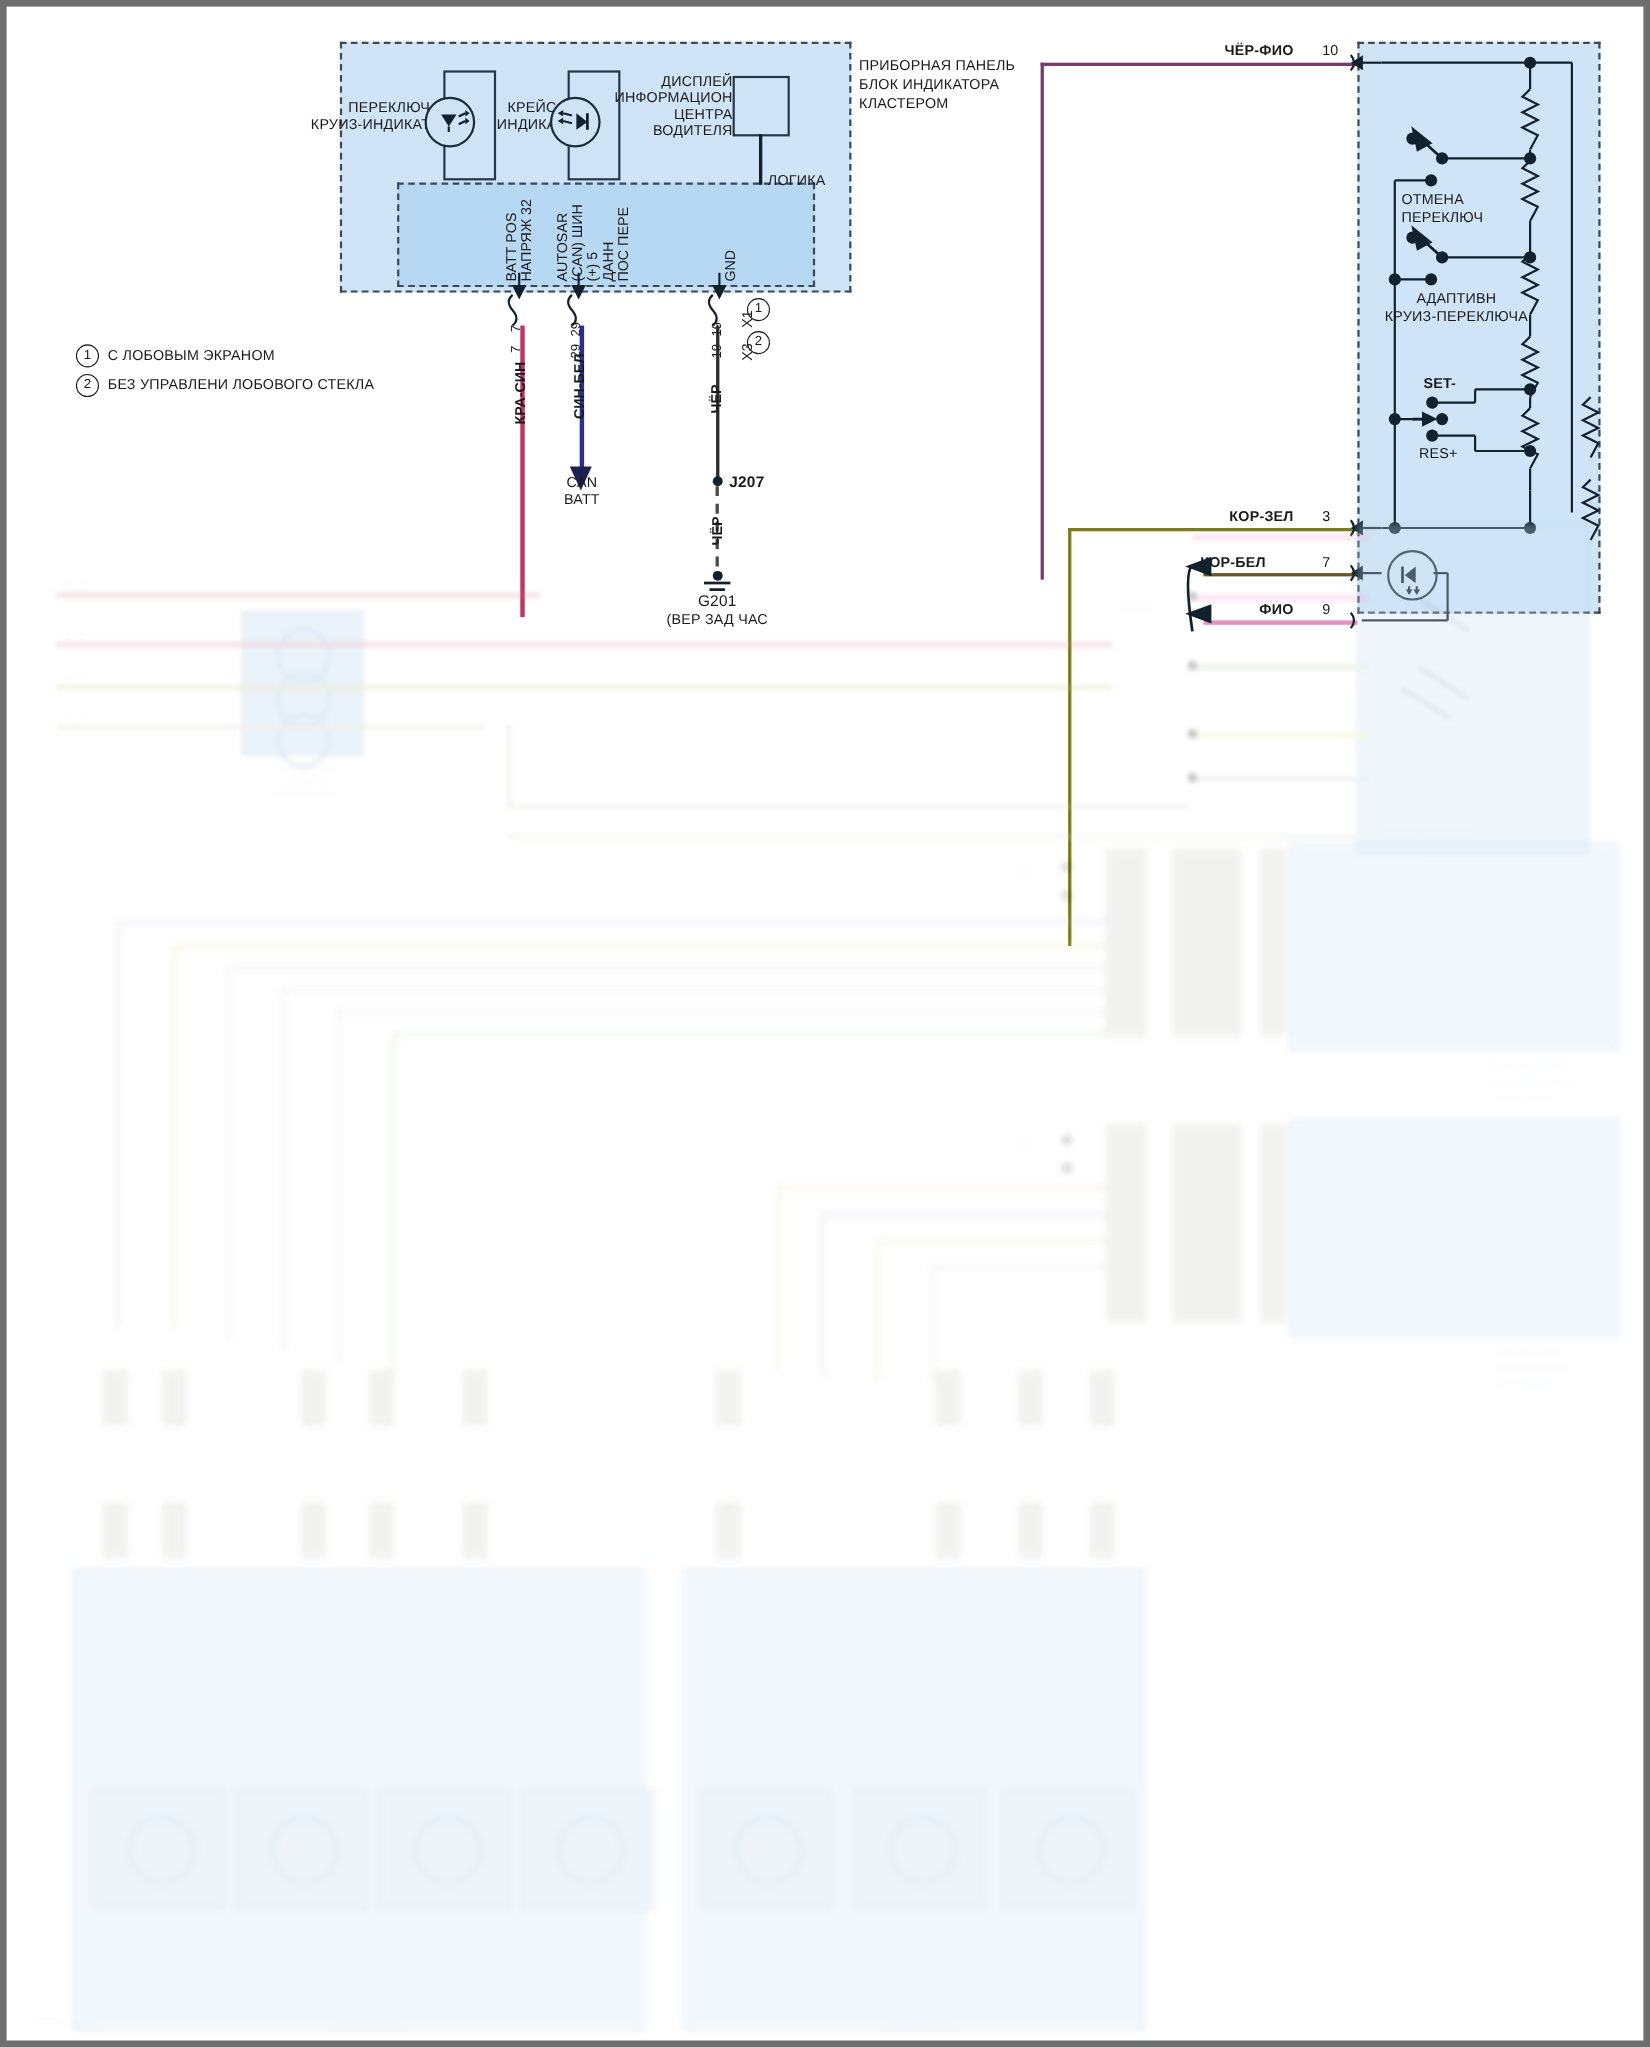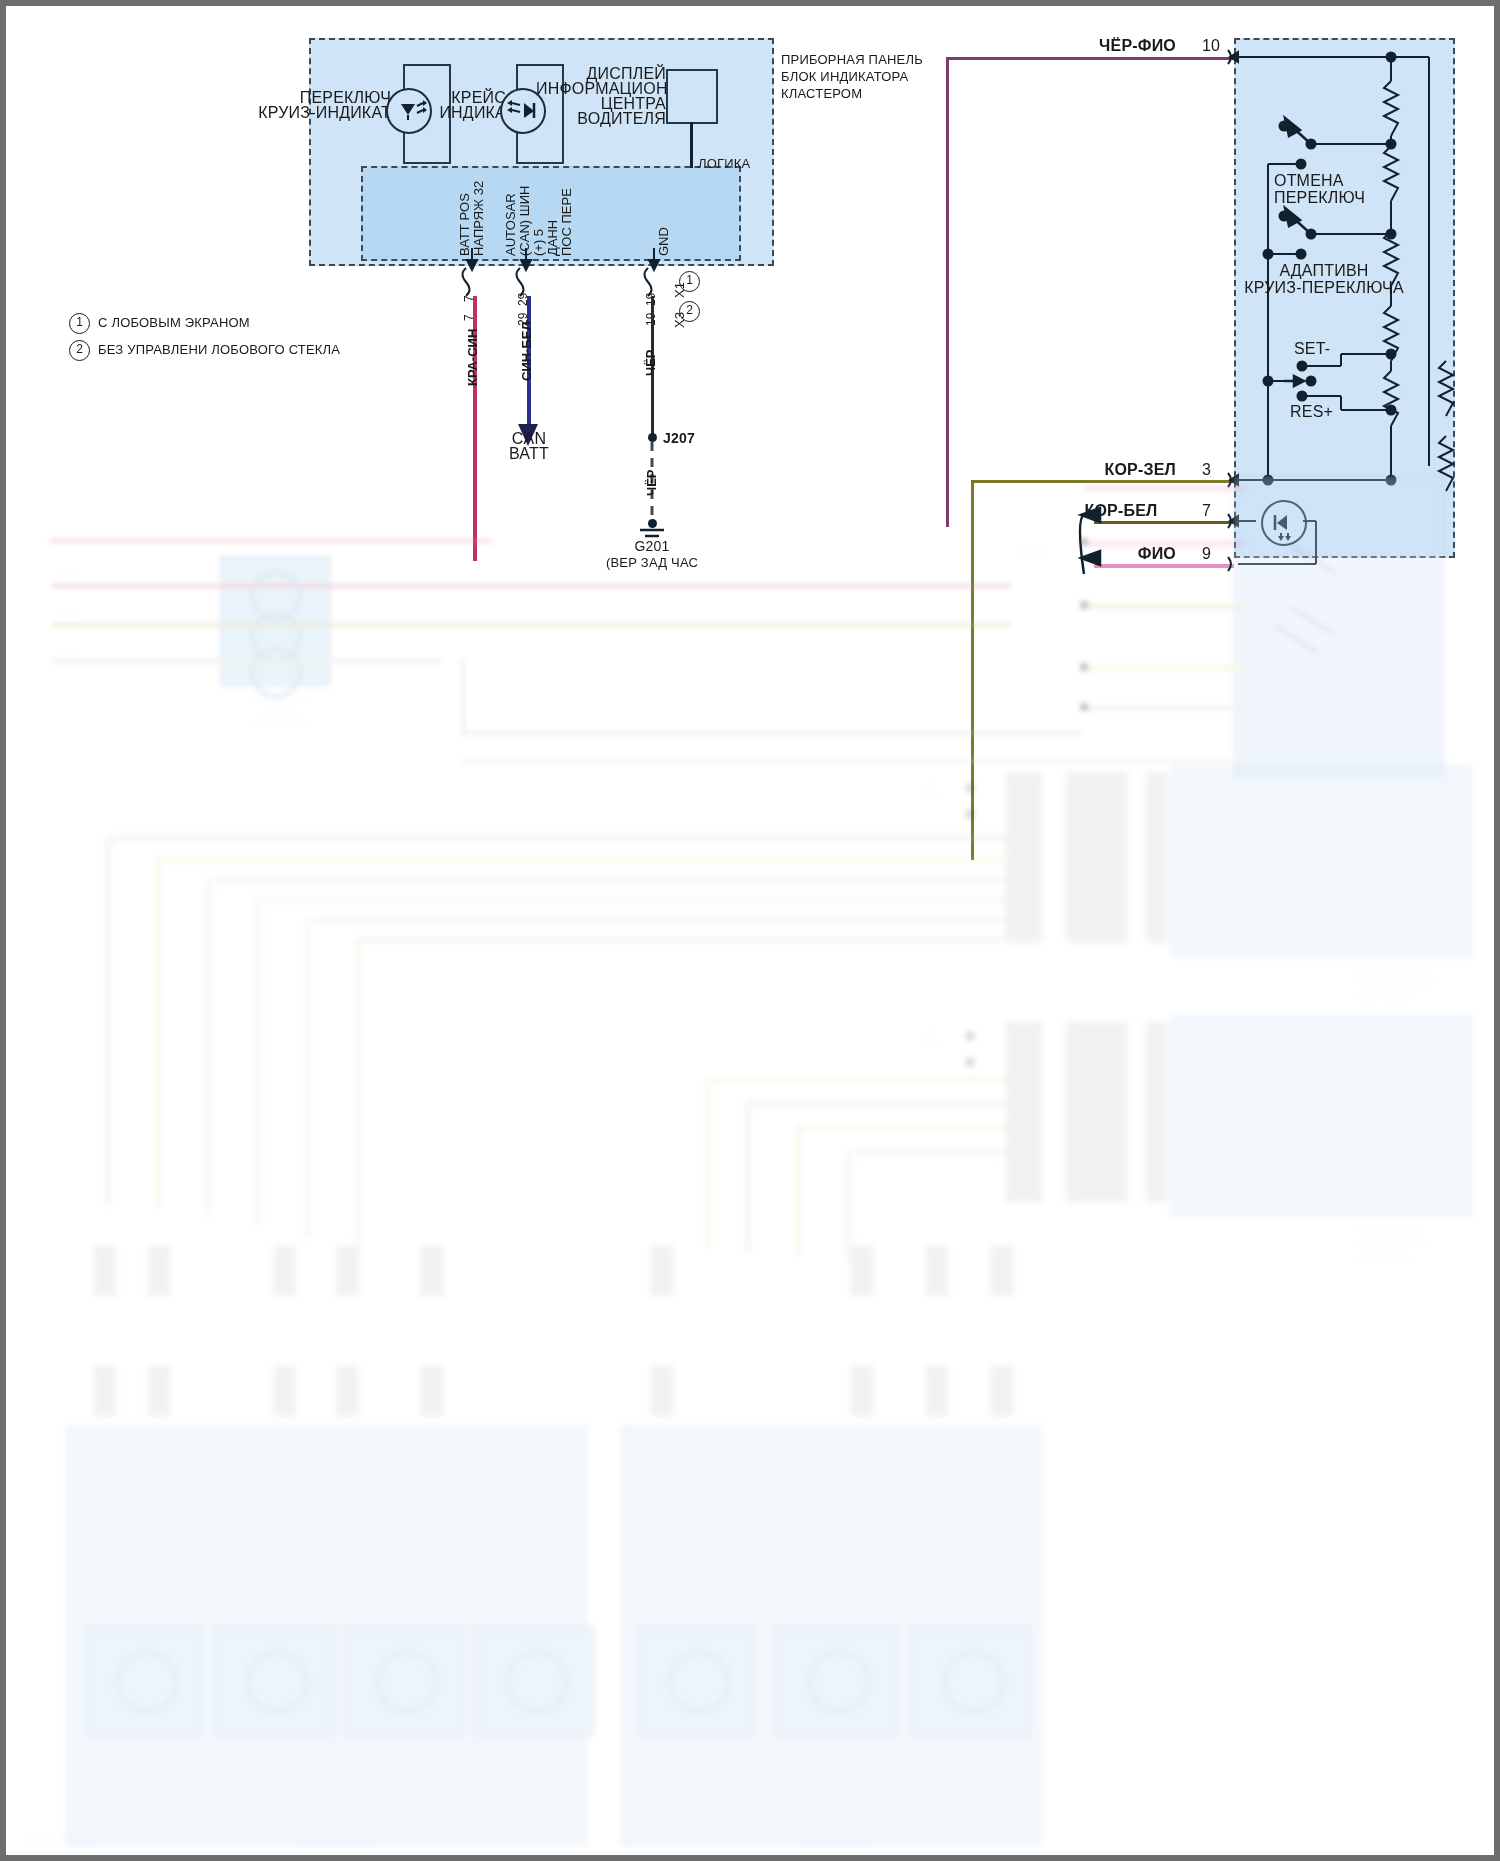--- a/index.html
+++ b/index.html
@@ -6,21 +6,21 @@
   #page{
     position:relative;width:1500px;height:1861px;
     background:#ffffff;
     font-family:"Liberation Sans", sans-serif;
     overflow:hidden;
   }
   
   #frame-border{position:absolute;inset:0;border:6px solid #6e6e6e;box-sizing:border-box;pointer-events:none;z-index:60;}
   #sheet{position:absolute;left:6px;top:6px;right:6px;bottom:6px;background:#fff;}
 
-  .lbl{position:absolute;color:#1a1a1a;font-size:16px;line-height:15px;letter-spacing:.2px;white-space:pre;}
+  .lbl{position:absolute;color:#1a1a1a;font-size:13px;line-height:15px;letter-spacing:.2px;white-space:pre;}
   .lbl.c{text-align:center;}
   .lbl.r{text-align:right;}
   .vlbl{position:absolute;color:#1a1a1a;font-size:13px;line-height:14px;white-space:pre;
         transform-origin:0 0;transform:rotate(-90deg);}
   .bold{font-weight:bold;}
 
   
   .mod{position:absolute;background:#cfe4f7;border:2px dashed #3c4a56;box-sizing:border-box;}
   .inner{position:absolute;background:#b6d8f2;border:2px dashed #3c4a56;box-sizing:border-box;}
   .plainbox{position:absolute;background:#cfe4f7;border:2px solid #24384a;box-sizing:border-box;}
@@ -300,21 +300,21 @@
       <circle cx="1296" cy="360" r="5.5"></circle>
       <circle cx="1296" cy="390" r="5.5"></circle>
       <circle cx="1305" cy="375" r="5.5"></circle>
     </g>
   </svg>
 
   <div class="lbl c" style="left:1268px;top:166px;width:120px;text-align:left;white-space:pre;line-height:17px;">ОТМЕНА
 ПЕРЕКЛЮЧ</div>
   <div class="lbl c" style="left:1238px;top:256px;width:160px;text-align:center;white-space:pre;line-height:17px;">АДАПТИВН
 КРУИЗ-ПЕРЕКЛЮЧА</div>
-  <div class="lbl" style="left:1288px;top:335px;">SET-</div>
+  <div class="lbl" style="left:1288px;top:335px;font-weight:bold;">SET-</div>
   <div class="lbl" style="left:1284px;top:398px;">RES+</div>
 
   <div class="ledc" style="left:1255px;top:494px;">
     <svg class="ov" width="42" height="42" viewBox="0 0 42 42">
       <polygon points="24,13 24,28 14,21" fill="#11212e"></polygon>
       <line x1="12" y1="13" x2="12" y2="28" stroke="#11212e" stroke-width="2.5"></line>
       <line x1="18" y1="31" x2="18" y2="37" stroke="#11212e" stroke-width="2"></line>
       <polygon points="15,34 21,34 18,39" fill="#11212e"></polygon>
       <line x1="25" y1="31" x2="25" y2="37" stroke="#11212e" stroke-width="2"></line>
       <polygon points="22,34 28,34 25,39" fill="#11212e"></polygon>

